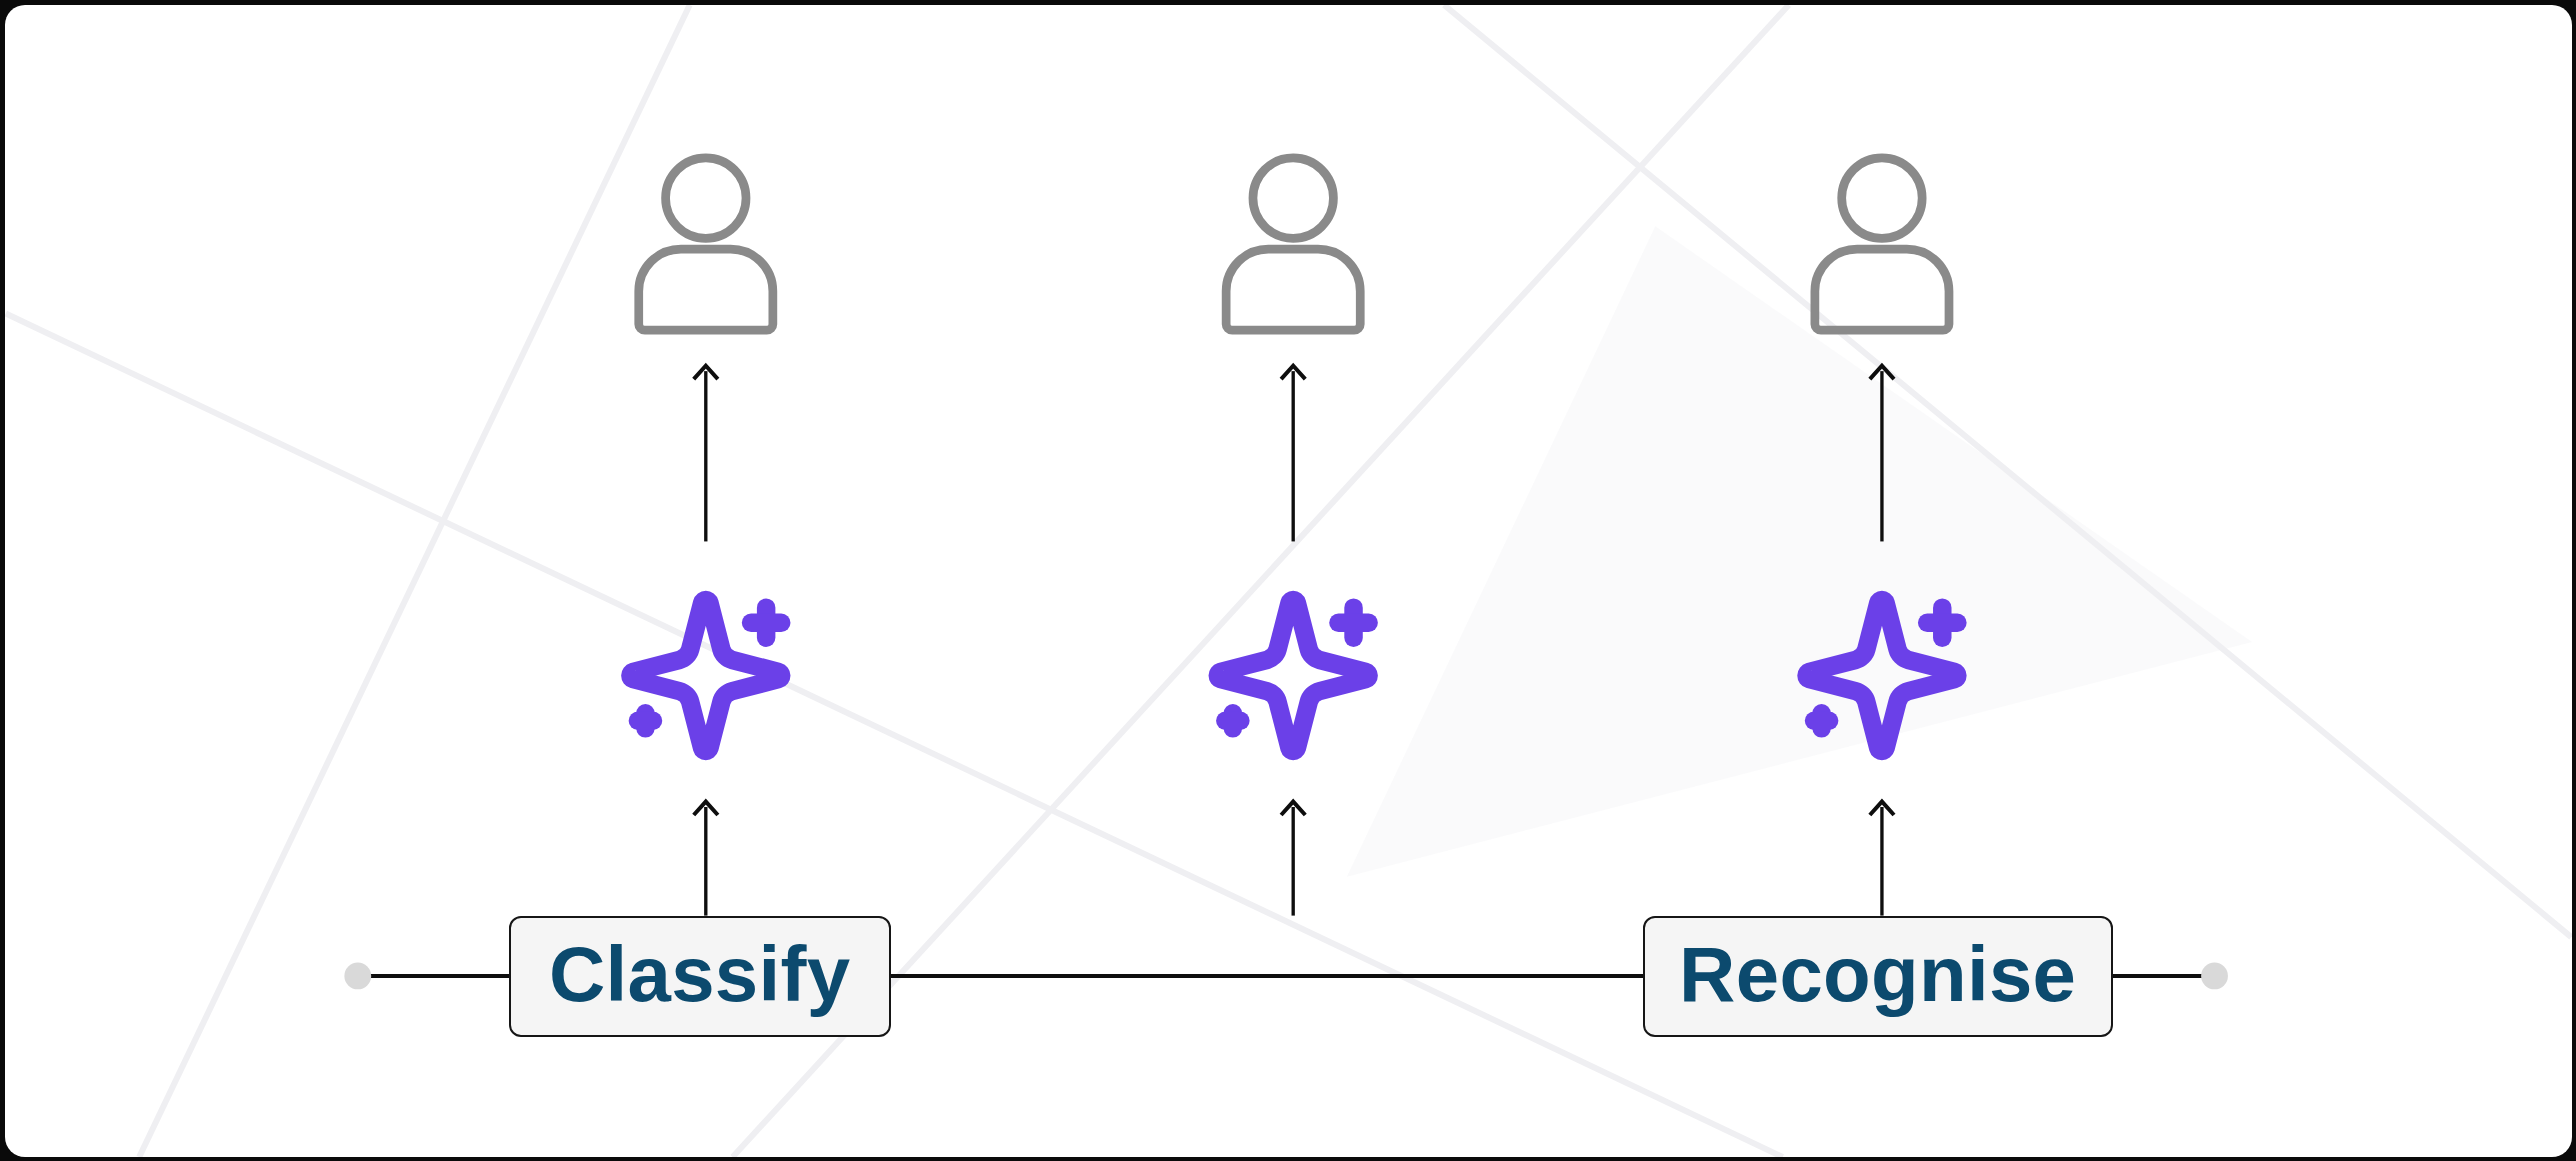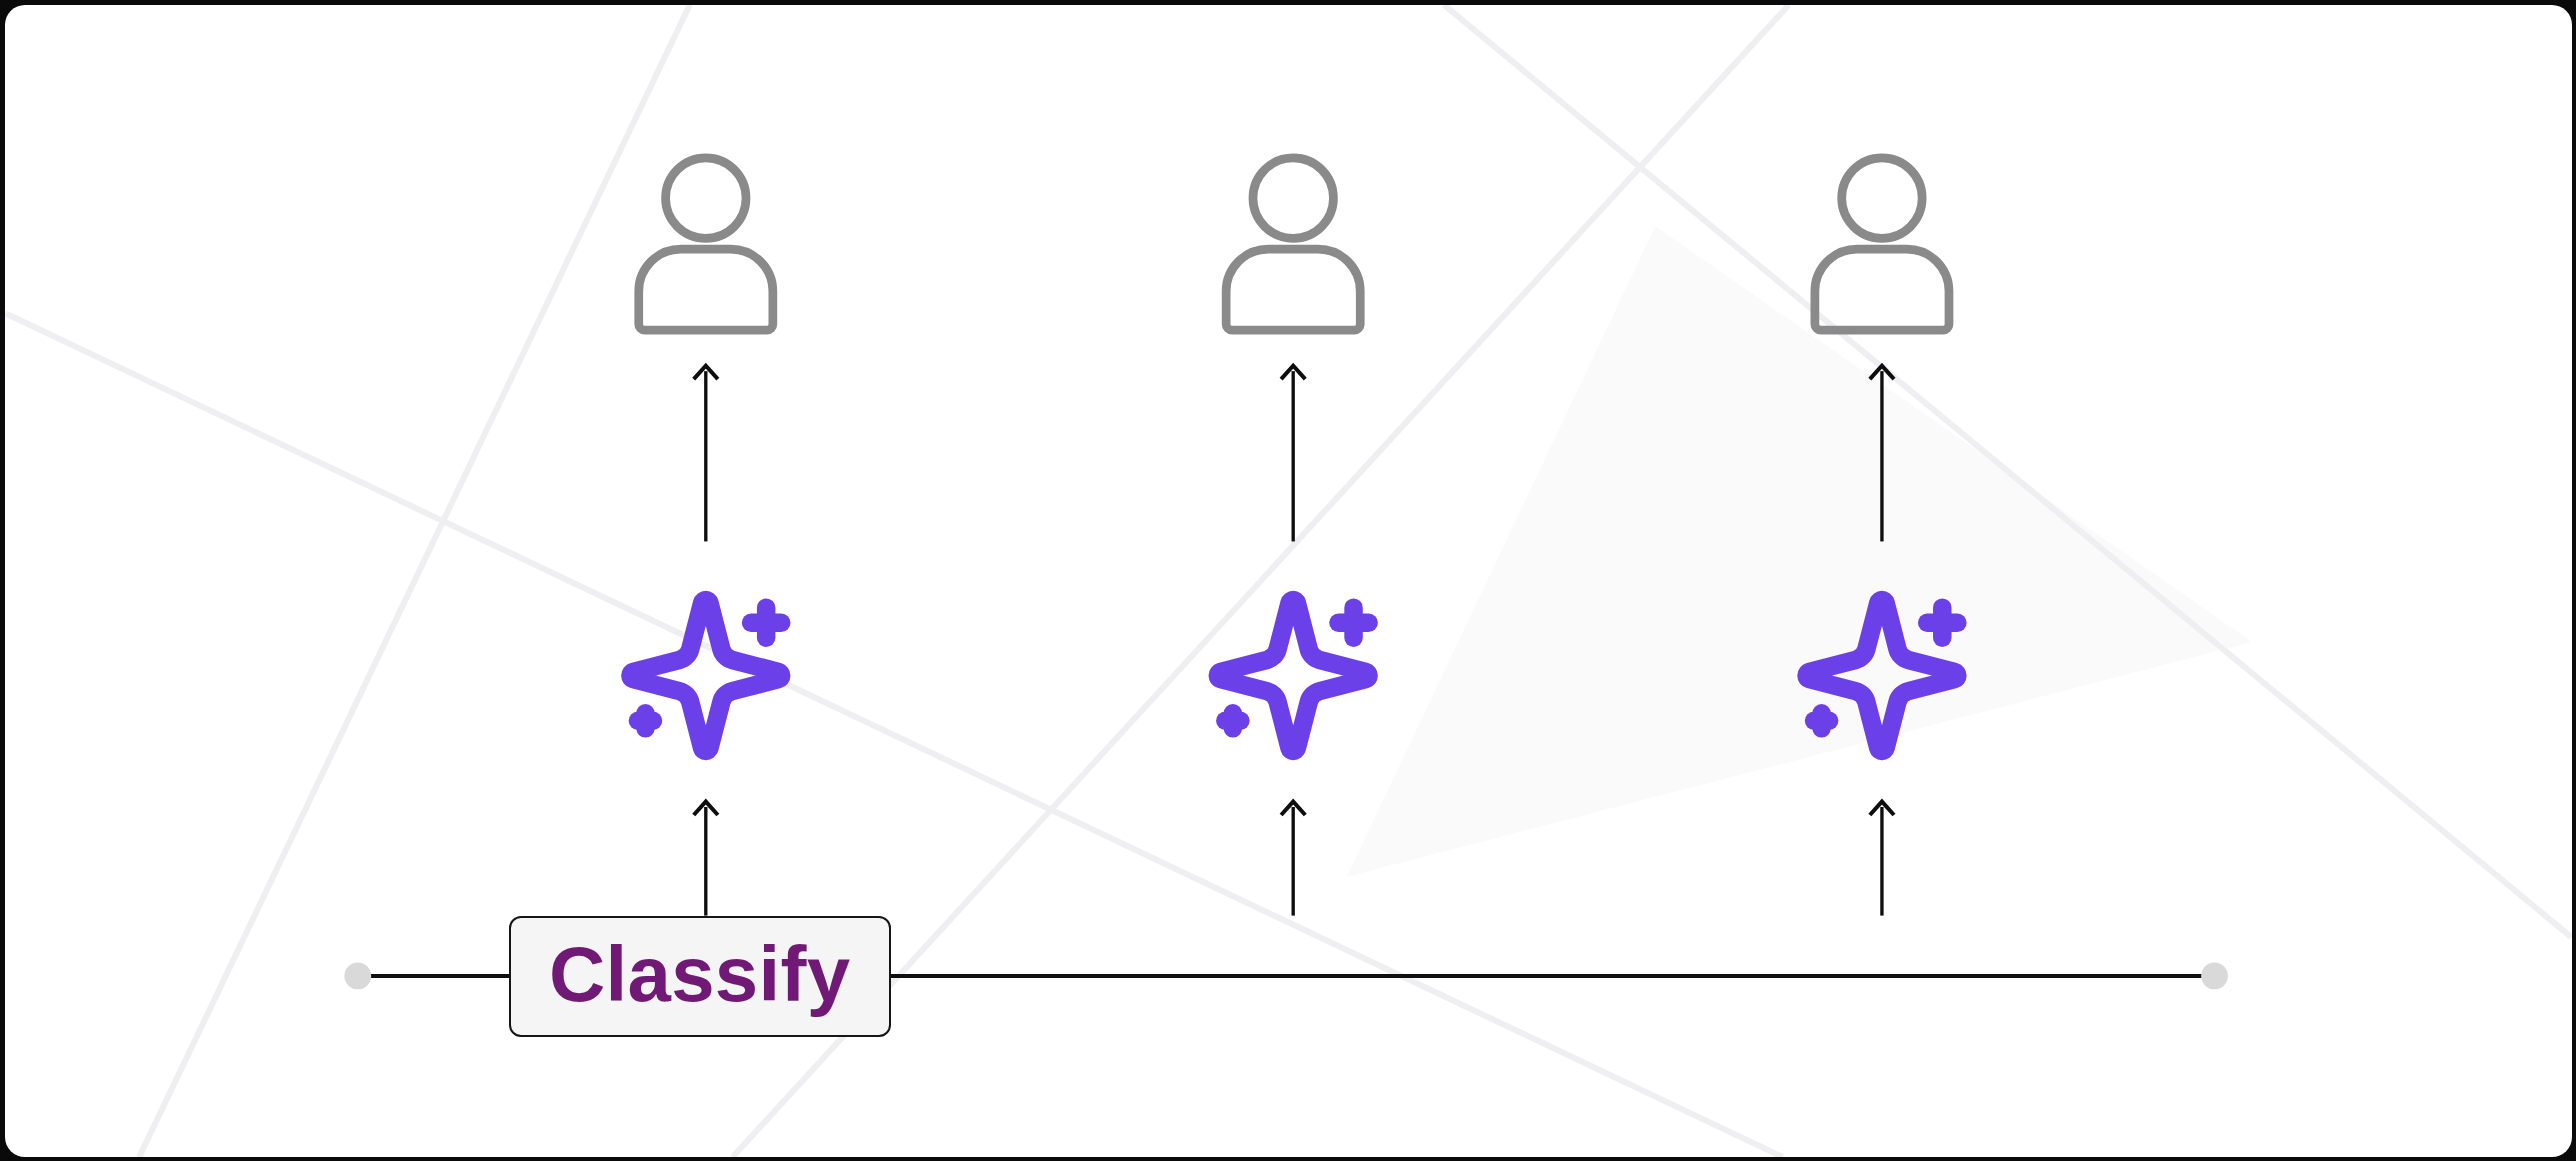--- a/index.html
+++ b/index.html
@@ -34,21 +34,21 @@
     border: 2px solid #161616;
     border-radius: 12px;
     box-sizing: border-box;
     display: flex;
     align-items: center;
     justify-content: center;
   }
   .stage-label {
     font-size: 78px;
     font-weight: 700;
-    color: #701a75;
+    color: #0c4a6e;
     letter-spacing: 0.3px;
     line-height: 1;
     padding-bottom: 4px;
     text-align: center;
   }
   .box-classify  { left: 504px;  width: 382px; }
   .box-enrich    { left: 1093px; width: 382px; }
   .box-recognise { left: 1638px; width: 470px; }
 </style>
 </head>
@@ -135,15 +135,18 @@
       <g transform="translate(2688,222)" fill="none" stroke="#8a8a8a" stroke-width="13" stroke-linejoin="round">
         <circle cx="110" cy="66" r="60"></circle>
         <path d="M10 254 v-49 a63 63 0 0 1 63 -63 h74 a63 63 0 0 1 63 63 v49 a9 9 0 0 1 -9 9 h-182 a9 9 0 0 1 -9 -9 z"></path>
       </g>
     </g>
   </svg>
 
   <div class="stage-box box-classify">
     <span class="stage-label">Classify</span>
   </div>
+  <div class="stage-box box-recognise">
+    <span class="stage-label">Recognise</span>
+  </div>
 
 </div>
 
 
 </body></html>

